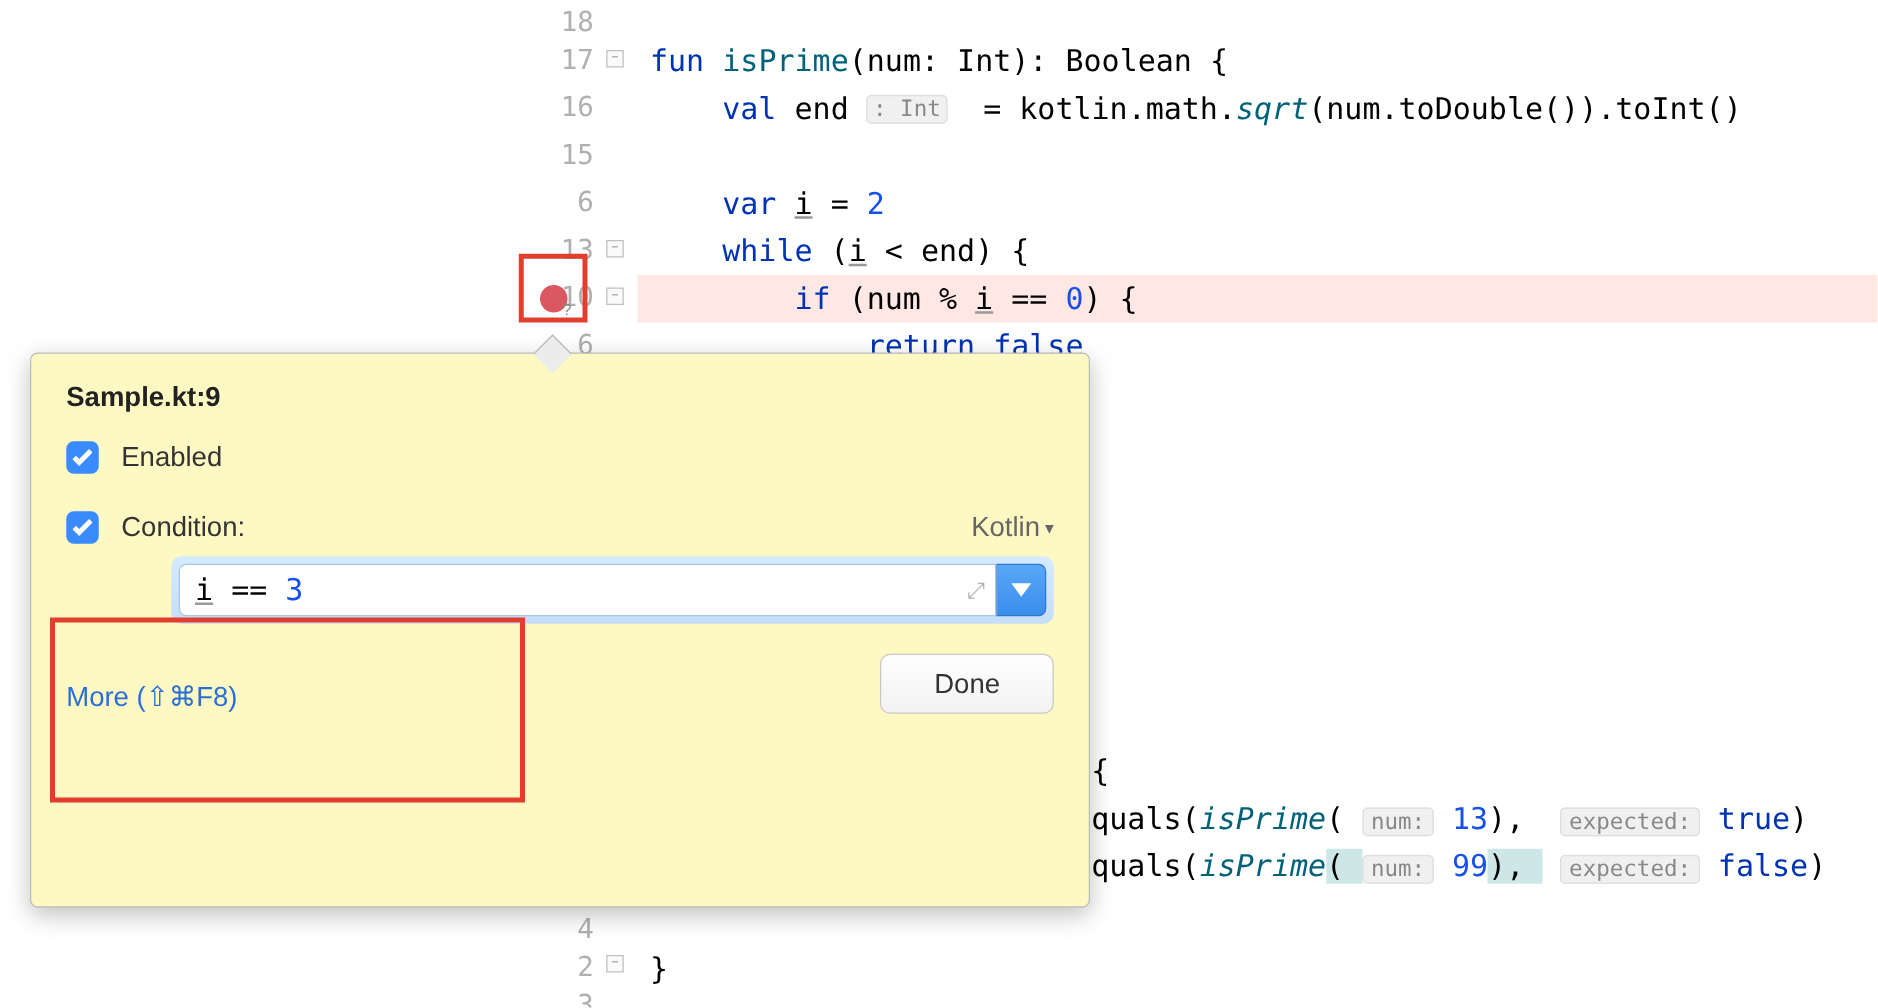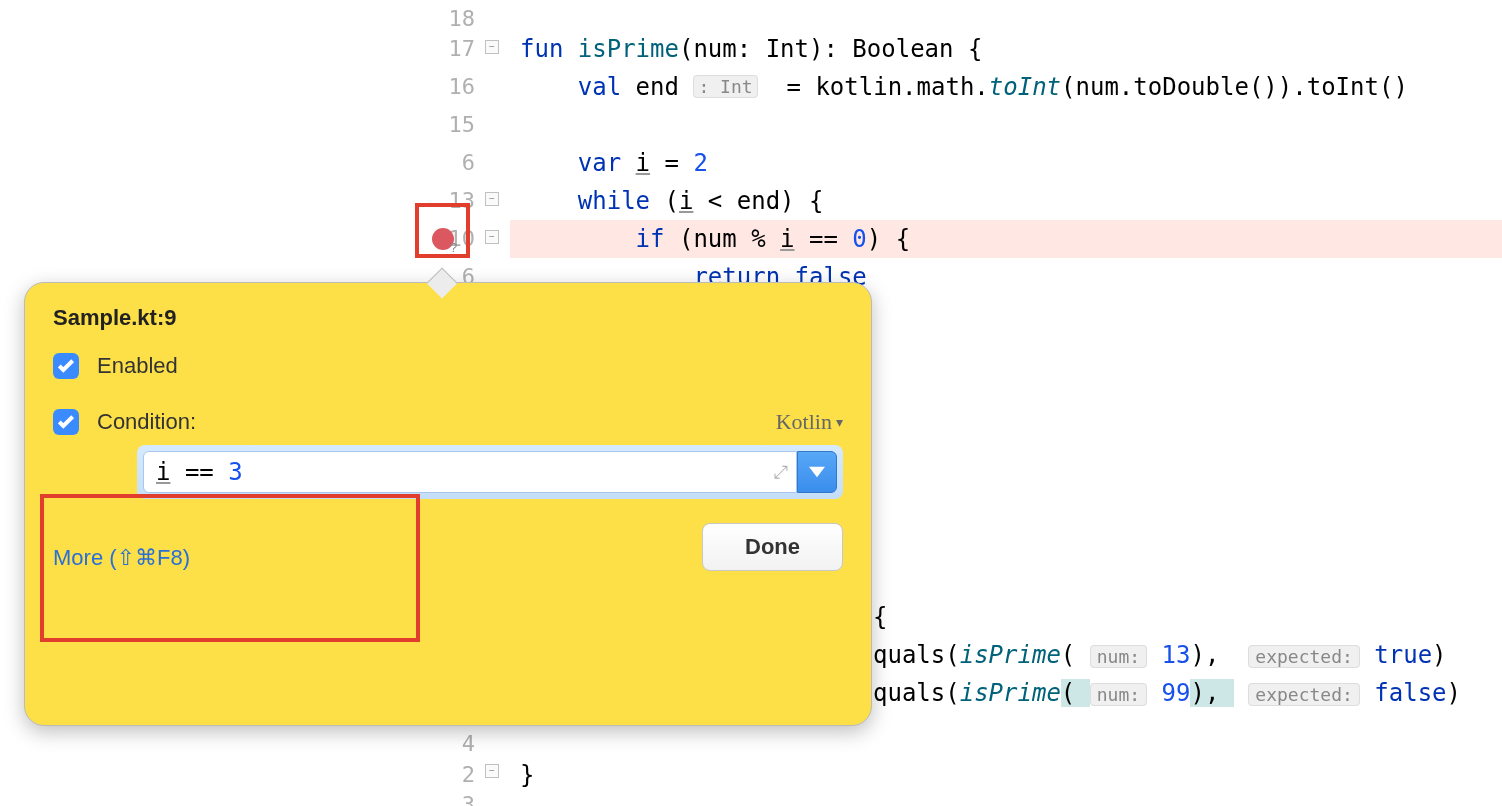--- a/index.html
+++ b/index.html
@@ -104,23 +104,23 @@
 }
 .red-box {
   position: absolute;
   border: 4px solid #e23e2e;
 }
 .hilite { background: #cde7e7; }
 
 
 .popup {
   position: absolute;
-  background: #fde047;
+  background: #fef9c3;
   border: 1px solid #bbb;
-  border-radius: 20px;
+  border-radius: 6px;
   box-shadow: 0 6px 20px rgba(0,0,0,0.25);
 }
 .popup-title {
   font-weight: 700;
   font-size: 22px;
   color: #222;
   padding: 22px 28px 12px 28px;
 }
 .popup-row {
   display: flex;
@@ -164,21 +164,20 @@
   border: 1px solid #c0c0c0;
 }
 .lang-select {
   margin-left: auto;
   color: #666;
   font-size: 22px;
   cursor: pointer;
   display: flex;
   align-items: center;
   gap: 4px;
-  font-family: Liberation Serif, serif;
 }
 .cond-field-row {
   padding: 0 28px 10px 28px;
   display: flex;
   justify-content: flex-end;
 }
 .cond-outer {
   width: 706px;
   padding: 6px;
   border-radius: 8px;
@@ -227,21 +226,20 @@
   cursor: pointer;
 }
 .done-btn {
   background: linear-gradient(#ffffff,#f2f2f2);
   border: 1px solid #c8c8c8;
   border-radius: 8px;
   padding: 10px 42px;
   font-size: 22px;
   color: #333;
   cursor: pointer;
-  font-weight: bold;
 }
 .popup-arrow {
   position: absolute;
   width: 22px; height: 22px;
   background: #ececec;
   border-top: 1px solid #bbb;
   border-left: 1px solid #bbb;
   transform: rotate(45deg);
 }
 </style>
@@ -271,21 +269,21 @@
 
   <div class="fold-col">
     <div class="fold-marker" style="top:40px">−</div>
     <div class="fold-marker" style="top:192px">−</div>
     <div class="fold-marker" style="top:230px">−</div>
     <div class="fold-marker" style="top:764px">−</div>
   </div>
 
   <div class="code-col">
     <div class="code-line" style="top:30px"><span class="kw">fun</span> <span class="fn">isPrime</span><span>(num: Int): Boolean {</span></div>
-    <div class="code-line" style="top:68px">    <span class="kw">val</span> <span>end</span> <span class="typehint">: Int</span><span>  = kotlin.math.</span><span class="fn ital">toInt</span><span>(num.toDouble()).toInt()</span></div>
+    <div class="code-line" style="top:68px">    <span class="kw">val</span> <span>end</span> <span class="typehint">: Int</span><span>  = kotlin.math.</span><span class="fn ital">sqrt</span><span>(num.toDouble()).toInt()</span></div>
     <div class="code-line" style="top:144px">    <span class="kw">var</span> <span class="ident-u">i</span><span> = </span><span class="num">2</span></div>
     <div class="code-line" style="top:182px">    <span class="kw">while</span><span> (</span><span class="ident-u">i</span><span> &lt; end) {</span></div>
     <div class="code-line" style="top:220px">        <span class="kw">if</span><span> (num % </span><span class="ident-u">i</span><span> == </span><span class="num">0</span><span>) {</span></div>
     <div class="code-line" style="top:258px">            <span class="kw">return</span><span class="kw"> false</span></div>
 
     <div class="code-line" style="top:598px;left:353px"><span>{</span></div>
     <div class="code-line" style="top:636px;left:353px"><span>quals(</span><span class="fn ital">isPrime</span><span>( </span><span class="paramhint">num:</span><span class="num"> 13</span><span>), </span> <span class="paramhint">expected:</span><span class="kw"> true</span><span>)</span></div>
     <div class="code-line" style="top:674px;left:353px"><span>quals(</span><span class="fn ital">isPrime</span><span class="hilite">( </span><span class="paramhint">num:</span><span class="num"> 99</span><span class="hilite">), </span> <span class="paramhint">expected:</span><span class="kw"> false</span><span>)</span></div>
     <div class="code-line" style="top:756px"><span>}</span></div>
   </div>

